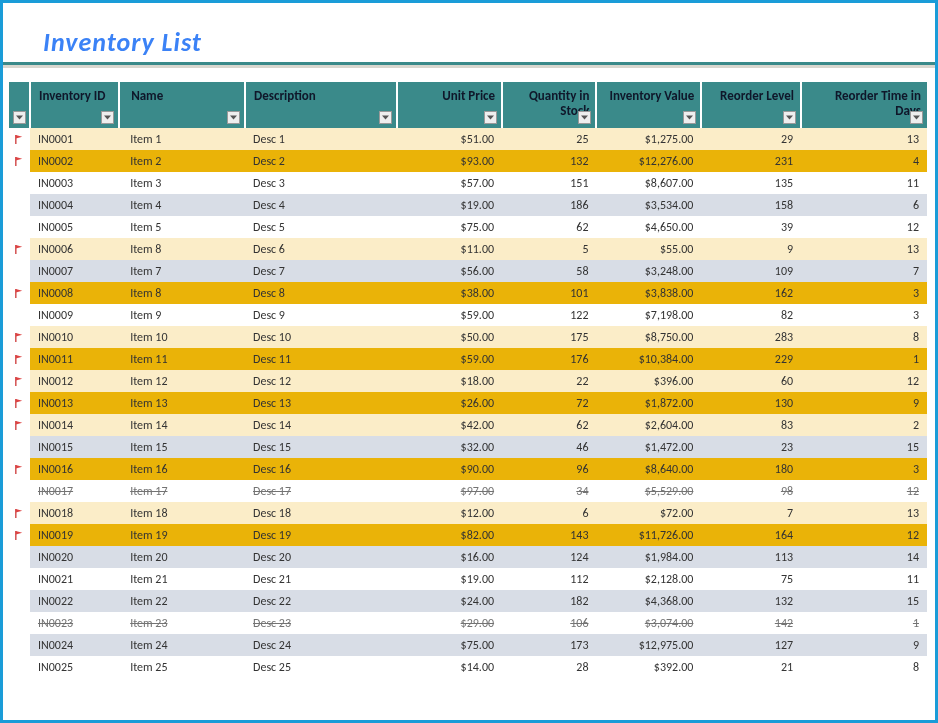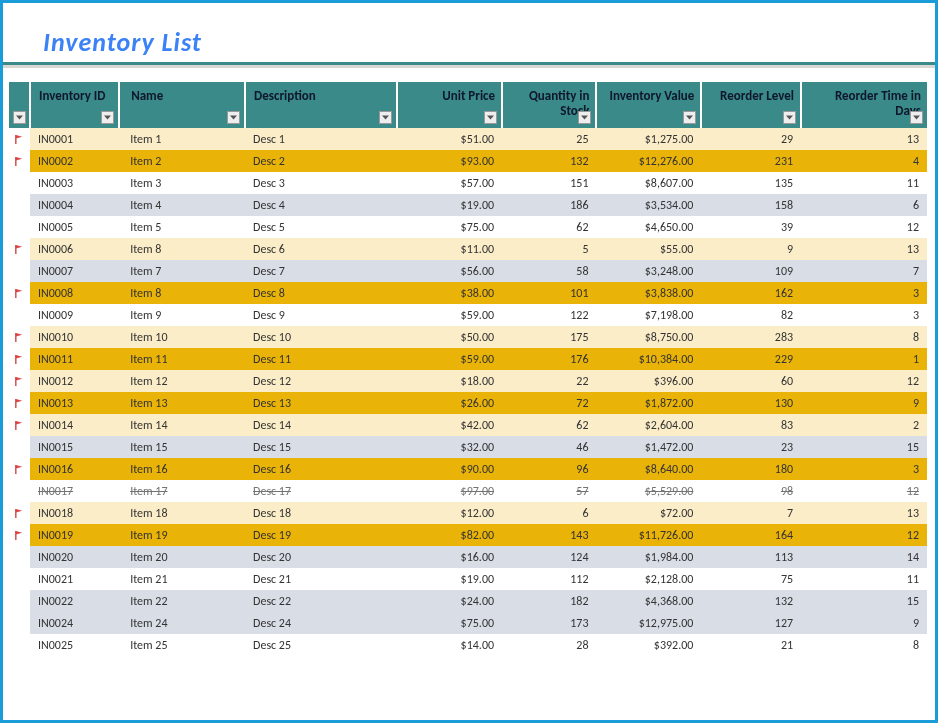--- a/index.html
+++ b/index.html
@@ -390,21 +390,21 @@
             <td class="c-val">$8,640.00</td>
             <td class="c-reord">180</td>
             <td class="c-days">3</td>
           </tr>
           <tr class=" disc">
             <td class="flagcol"></td>
             <td class="c-id">IN0017</td>
             <td class="c-name">Item 17</td>
             <td class="c-desc">Desc 17</td>
             <td class="c-price">$97.00</td>
-            <td class="c-qty">57</td>
+            <td class="c-qty">34</td>
             <td class="c-val">$5,529.00</td>
             <td class="c-reord">98</td>
             <td class="c-days">12</td>
           </tr>
           <tr class="band-flag">
             <td class="flagcol"><span class="flag-icon"><svg viewBox="0 0 12 12">
                   <path d="M2 1 L2 11" stroke="#c33" stroke-width="1.4"></path>
                   <path d="M2 1 L9 3 L2 5 Z" fill="#d44"></path>
                 </svg></span></td>
             <td class="c-id">IN0018</td>
@@ -456,20 +456,31 @@
             <td class="flagcol"></td>
             <td class="c-id">IN0022</td>
             <td class="c-name">Item 22</td>
             <td class="c-desc">Desc 22</td>
             <td class="c-price">$24.00</td>
             <td class="c-qty">182</td>
             <td class="c-val">$4,368.00</td>
             <td class="c-reord">132</td>
             <td class="c-days">15</td>
           </tr>
+          <tr class=" disc">
+            <td class="flagcol"></td>
+            <td class="c-id">IN0023</td>
+            <td class="c-name">Item 23</td>
+            <td class="c-desc">Desc 23</td>
+            <td class="c-price">$29.00</td>
+            <td class="c-qty">106</td>
+            <td class="c-val">$3,074.00</td>
+            <td class="c-reord">142</td>
+            <td class="c-days">1</td>
+          </tr>
           <tr class="band-alt">
             <td class="flagcol"></td>
             <td class="c-id">IN0024</td>
             <td class="c-name">Item 24</td>
             <td class="c-desc">Desc 24</td>
             <td class="c-price">$75.00</td>
             <td class="c-qty">173</td>
             <td class="c-val">$12,975.00</td>
             <td class="c-reord">127</td>
             <td class="c-days">9</td>

